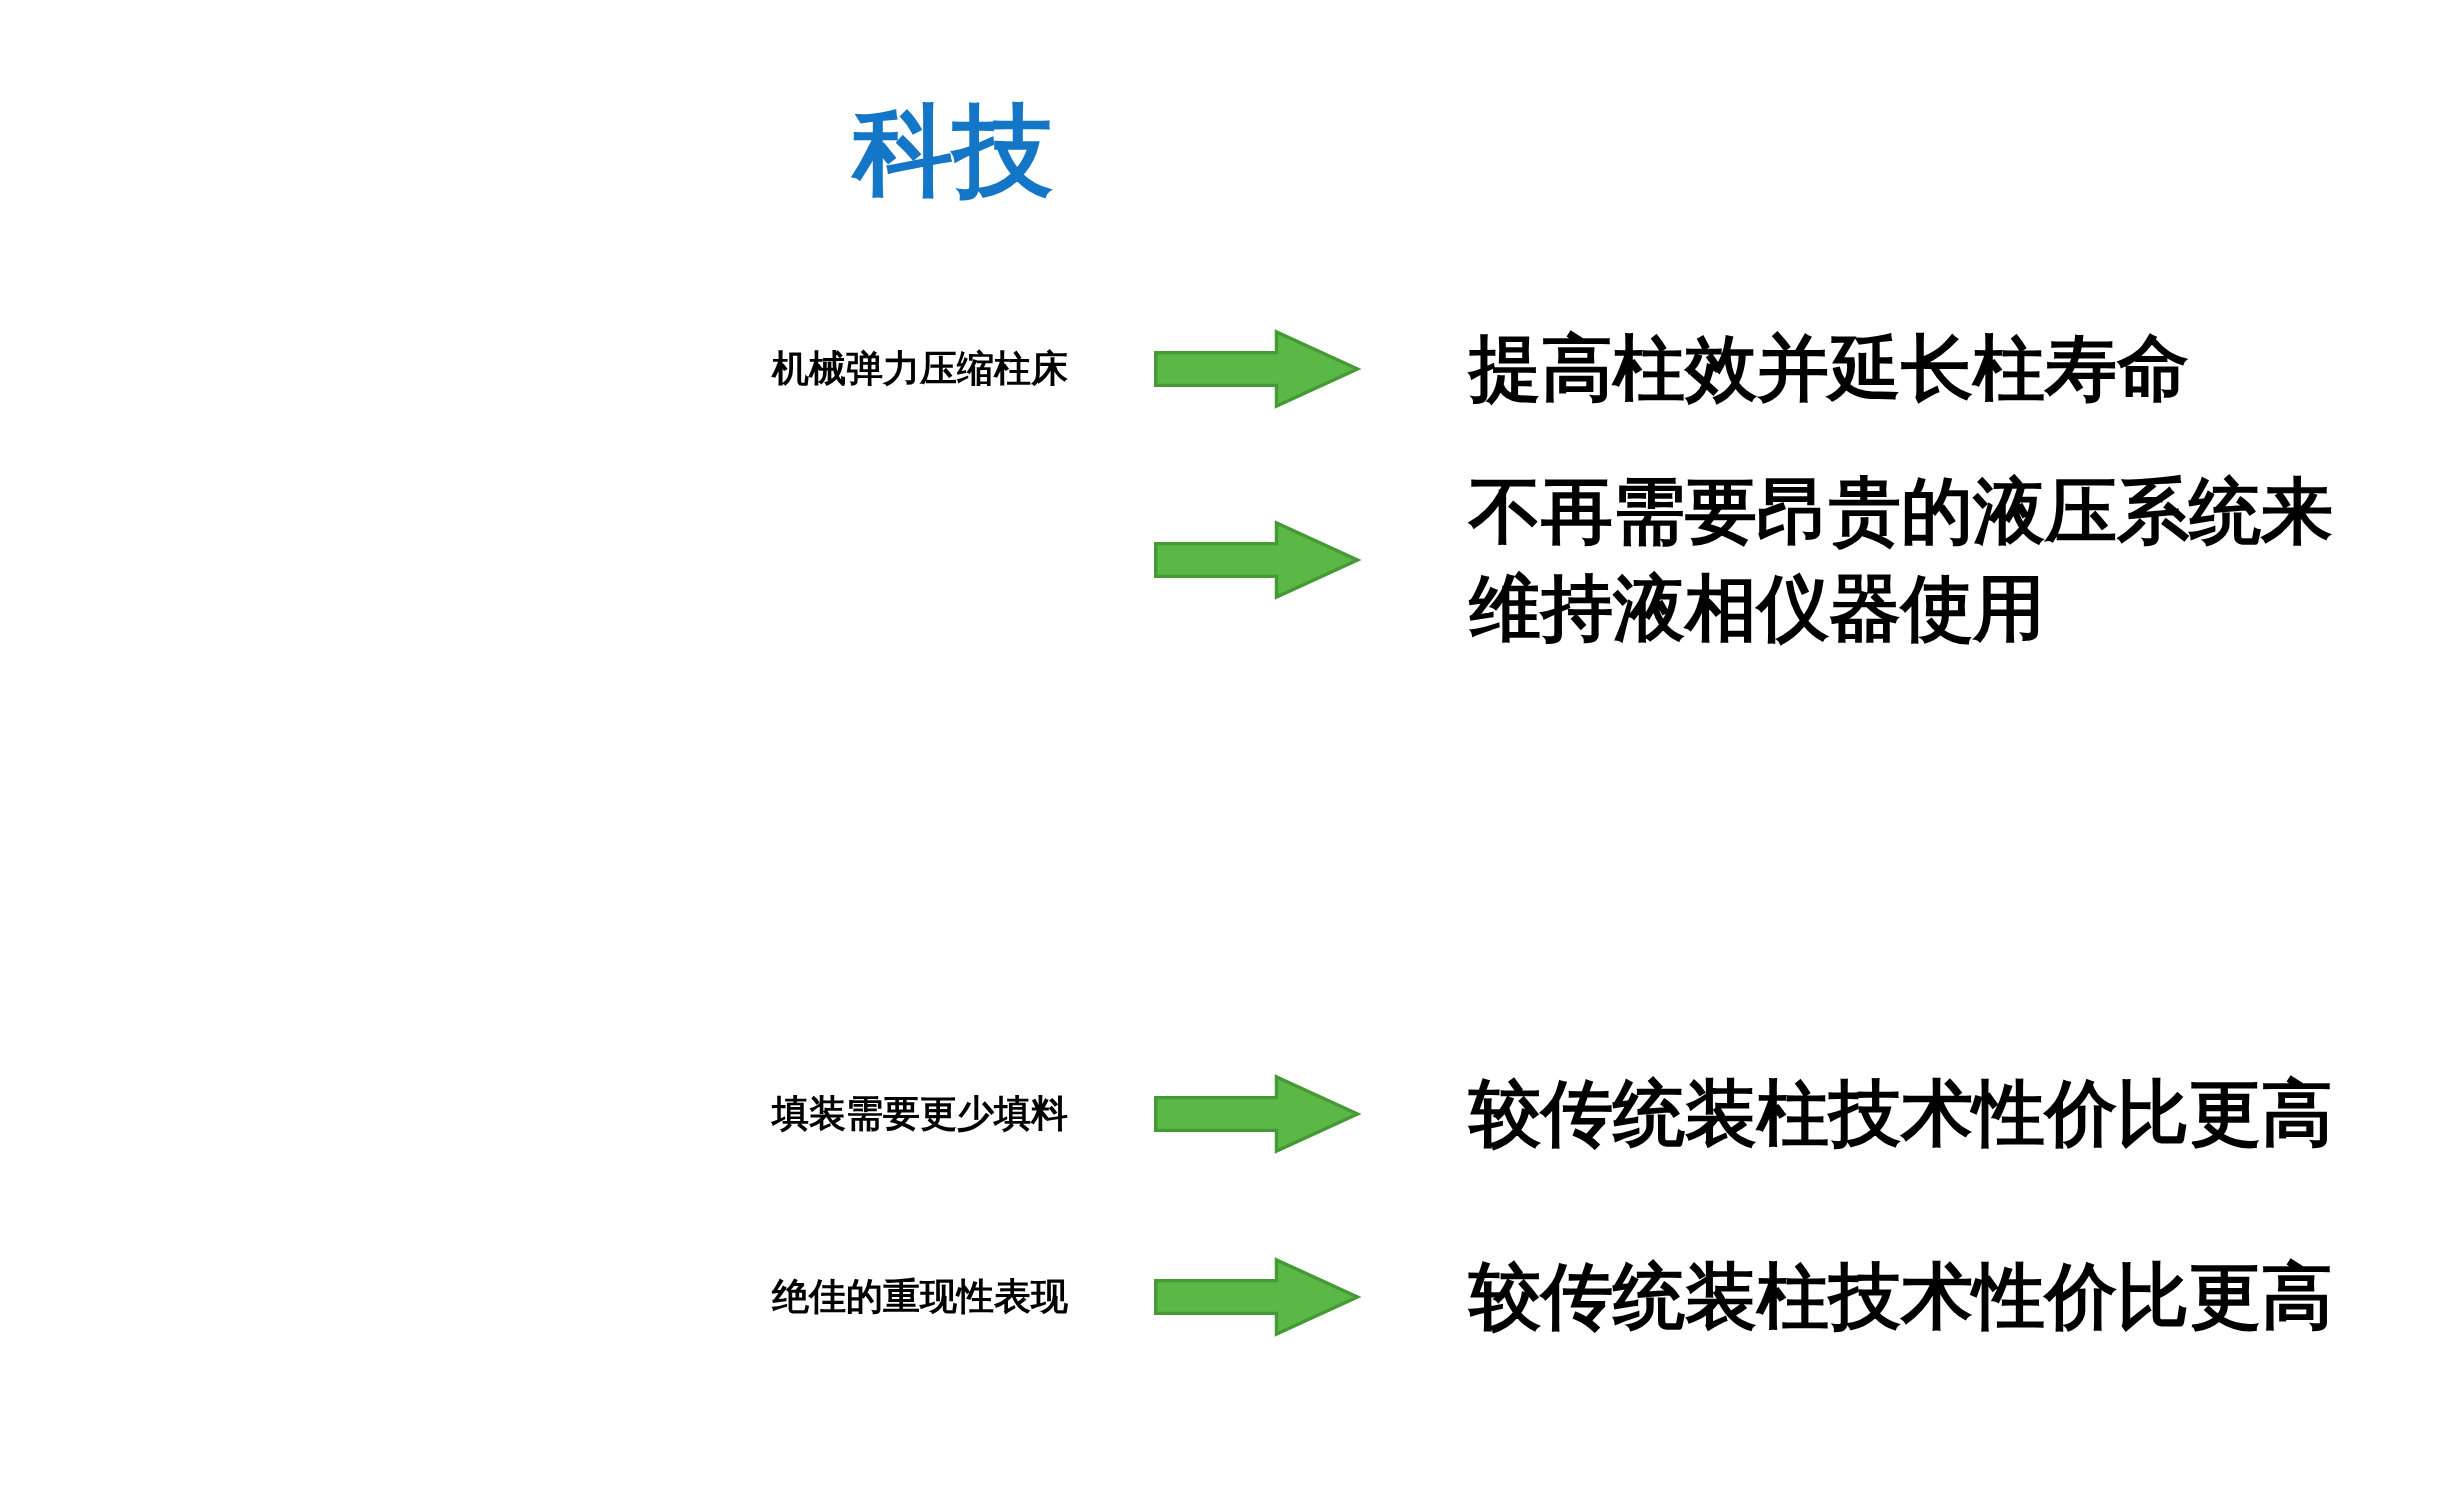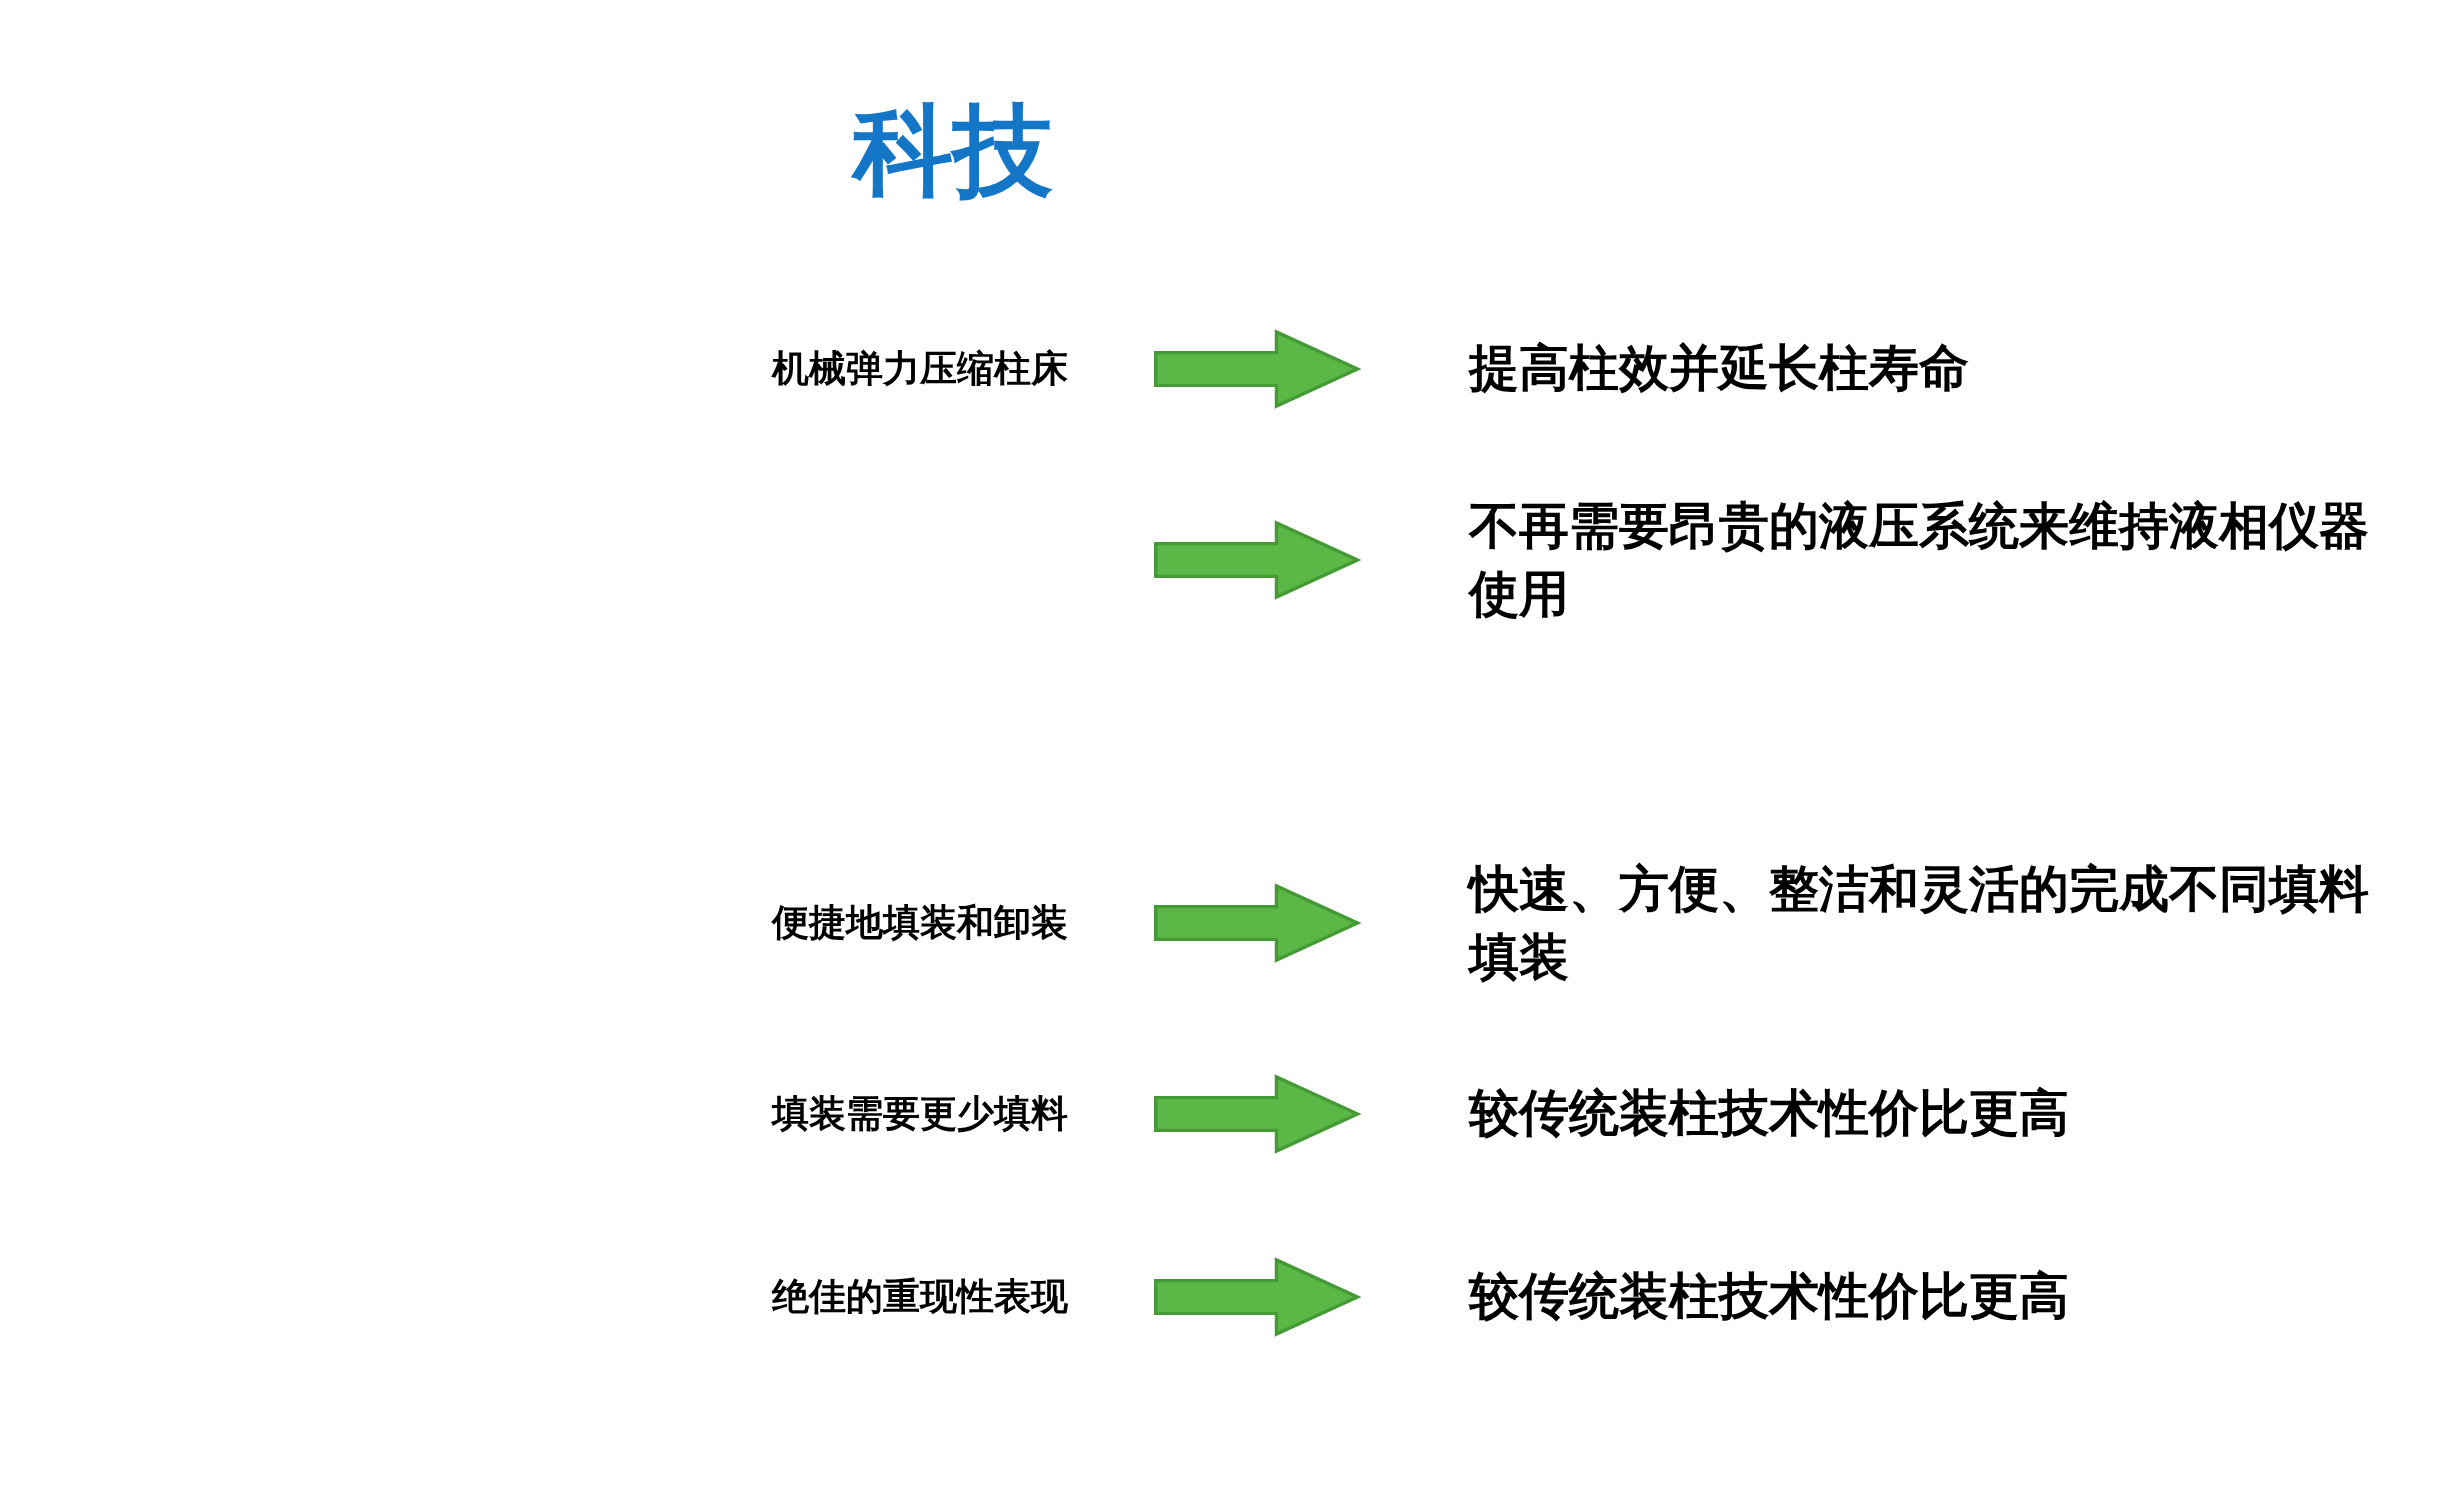--- a/index.html
+++ b/index.html
@@ -62,21 +62,21 @@
   }
   .cell-arrow svg {
     display: block;
     width: 207px;
     height: 83px;
   }
   .cell-benefit {
     left: 1469px;
     width: 926px;
     text-align: left;
-    font-size: 50px;
+    font-size: 72px;
     font-weight: 700;
     color: #000000;
     line-height: 1.35;
   }
 </style>
 </head>
 <body>
 
 <div class="canvas">
 
@@ -95,29 +95,20 @@
   <div class="map-row row-2">
     <div class="cell cell-arrow">
       <svg viewBox="0 0 240 96">
         <polygon points="2,29 142,29 142,5 236,48 142,91 142,67 2,67" fill="#5BB847" stroke="#459A35" stroke-width="4"></polygon>
       </svg>
     </div>
     <div class="cell cell-benefit">不再需要昂贵的液压系统来维持液相仪器使用</div>
   </div>
 
 
-  <div class="map-row row-4">
-    <div class="cell cell-tech">便捷地填装和卸装</div>
-    <div class="cell cell-arrow">
-      <svg viewBox="0 0 240 96">
-        <polygon points="2,29 142,29 142,5 236,48 142,91 142,67 2,67" fill="#5BB847" stroke="#459A35" stroke-width="4"></polygon>
-      </svg>
-    </div>
-    <div class="cell cell-benefit">快速、方便、整洁和灵活的完成不同填料填装</div>
-  </div>
 
   <div class="map-row row-5">
     <div class="cell cell-tech">填装需要更少填料</div>
     <div class="cell cell-arrow">
       <svg viewBox="0 0 240 96">
         <polygon points="2,29 142,29 142,5 236,48 142,91 142,67 2,67" fill="#5BB847" stroke="#459A35" stroke-width="4"></polygon>
       </svg>
     </div>
     <div class="cell cell-benefit">较传统装柱技术性价比更高</div>
   </div>

